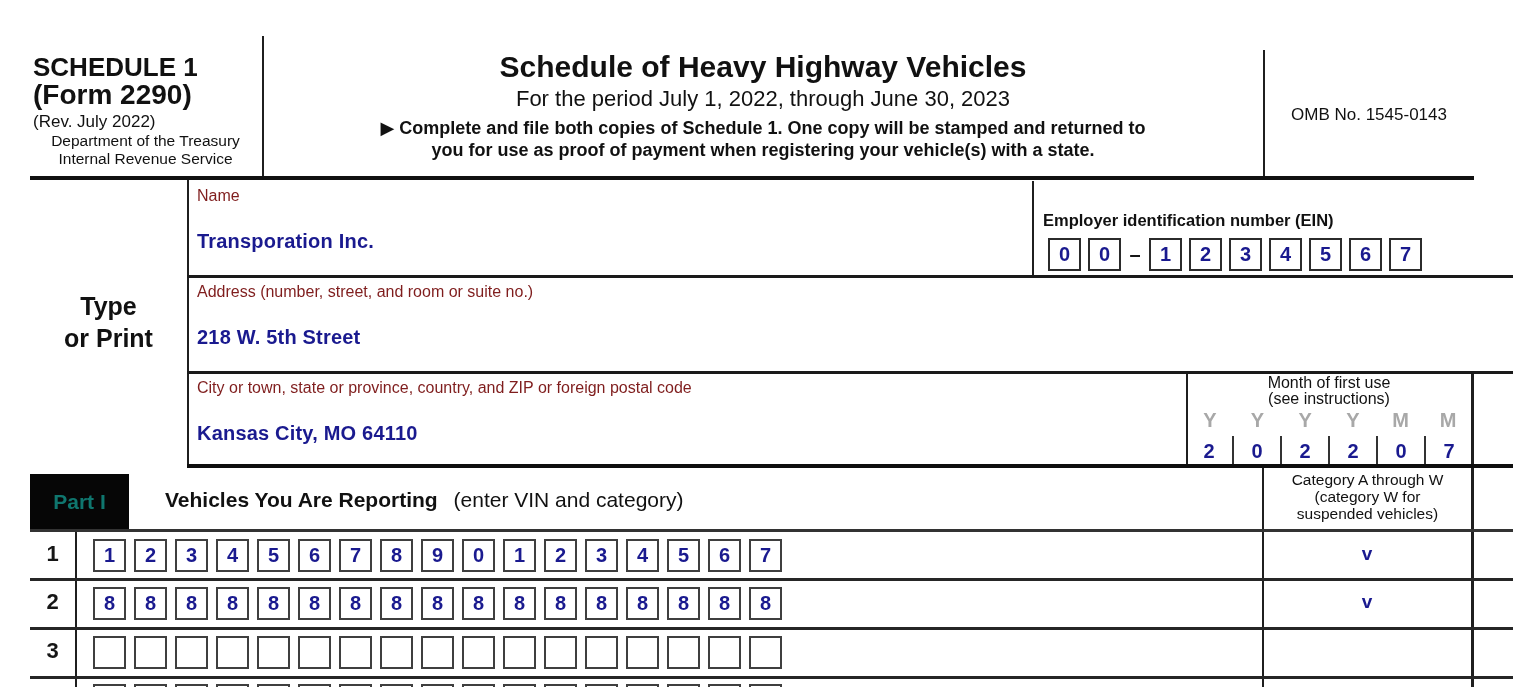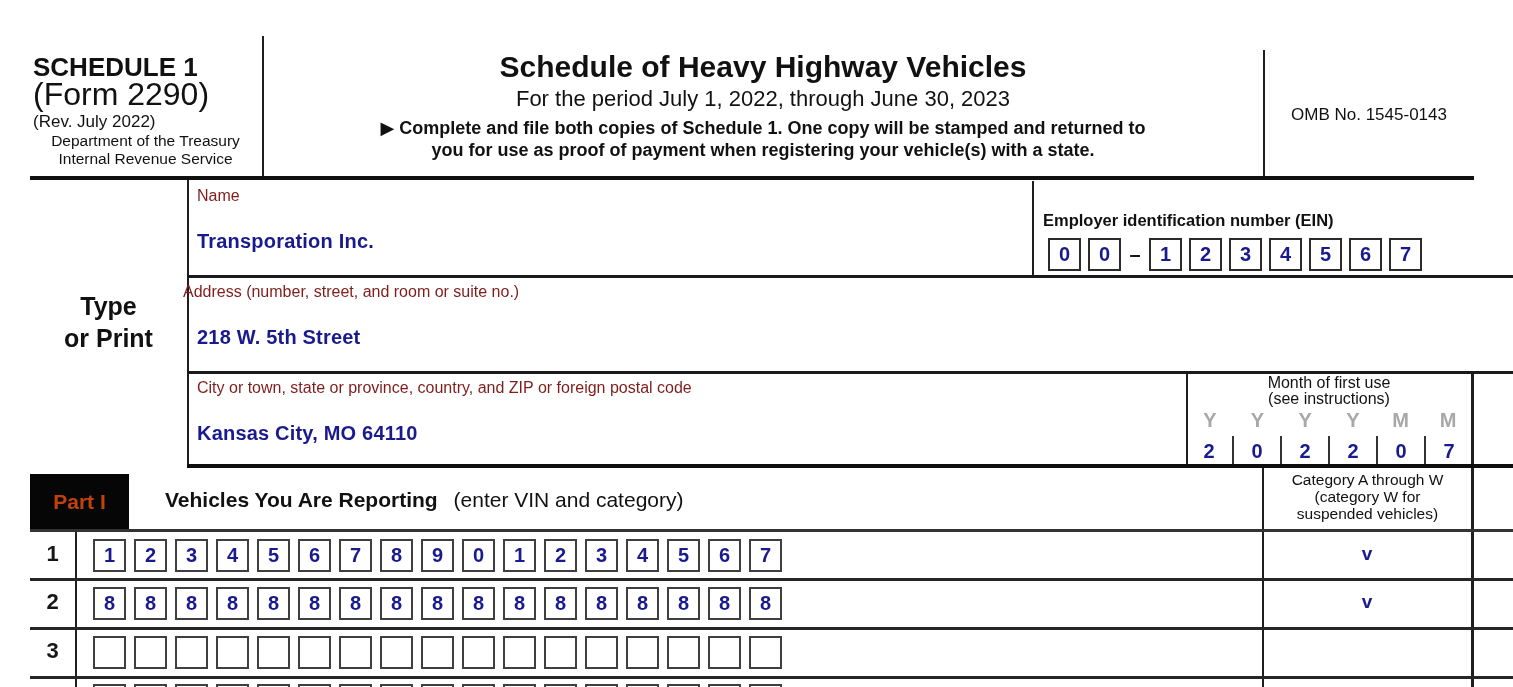--- a/index.html
+++ b/index.html
@@ -11,27 +11,27 @@
   .lbl{font-size:16px;color:#7f1d1d;}
   .val{font-size:20px;font-weight:bold;color:#1a1a8f;letter-spacing:.2px;}
   .ctr{text-align:center;}
   .digit-box{width:33px;height:33px;border:2px solid #2b2b2b;box-sizing:border-box;
              display:flex;align-items:center;justify-content:center;
              font-size:20px;font-weight:bold;color:#1a1a8f;background:#fff;}
   .vin-box{border-color:#3f3f3f;}
   .flexrow{display:flex;}
   .mon-cell{flex:1;display:flex;align-items:center;justify-content:center;}
   .hdr-s1{font-size:26px;font-weight:bold;line-height:28px;}
-  .hdr-s2{font-size:32px;font-weight:normal;line-height:27px;}
+  .hdr-s2{font-size:28px;font-weight:bold;line-height:27px;}
   .hdr-s3{font-size:17px;line-height:21px;margin-top:3px;}
   .hdr-s4{font-size:15.5px;line-height:18px;text-align:center;}
   .main-title{font-size:30px;font-weight:bold;line-height:34px;}
   .period{font-size:22px;line-height:29px;}
   .instr{font-size:18px;font-weight:bold;line-height:22px;}
-  .part-box{background:#060606;color:#c2410c;font-size:21px;font-weight:bold;
+  .part-box{background:#060606;color:#0f766e;font-size:21px;font-weight:bold;
             display:flex;align-items:center;justify-content:center;}
   .rownum{font-size:22px;font-weight:bold;color:#161616;text-align:center;}
   .catval{font-size:19px;font-weight:bold;color:#1a1a8f;text-align:center;}
 </style>
 </head>
 <body>
 
 <div id="page">
 
   <div class="abs" style="left:33px;top:53px;width:225px;">
@@ -79,21 +79,21 @@
       <div class="digit-box">2</div>
       <div class="digit-box">3</div>
       <div class="digit-box">4</div>
       <div class="digit-box">5</div>
       <div class="digit-box">6</div>
       <div class="digit-box">7</div>
     </div>
 
   <div class="hl" style="left:187px;top:275px;width:1326px;height:3px;"></div>
 
-  <div class="abs lbl" style="left:183px;top:283px;text-align:right;">Address (number, street, and room or suite no.)</div>
+  <div class="abs lbl" style="left:197px;top:283px;text-align:right;">Address (number, street, and room or suite no.)</div>
   <div class="abs val" style="left:197px;top:326px;">218 W. 5th Street</div>
 
   <div class="hl" style="left:187px;top:371px;width:1326px;height:3px;"></div>
 
   <div class="abs lbl" style="left:197px;top:379px;">City or town, state or province, country, and ZIP or foreign postal code</div>
   <div class="abs val" style="left:197px;top:422px;">Kansas City, MO 64110</div>
 
   <div class="vl" style="left:1186px;top:374px;width:2px;height:91px;"></div>
   <div class="vl" style="left:1471px;top:374px;width:3px;height:91px;"></div>
   <div class="abs ctr" style="left:1188px;top:375px;width:282px;font-size:16px;line-height:16px;">

